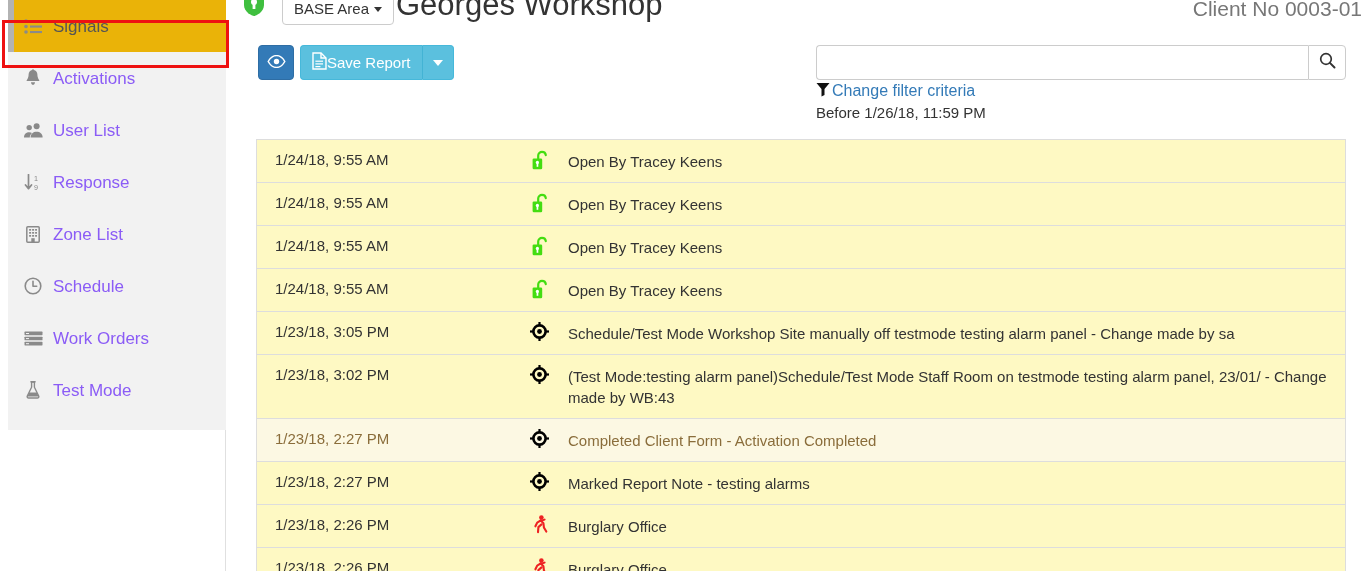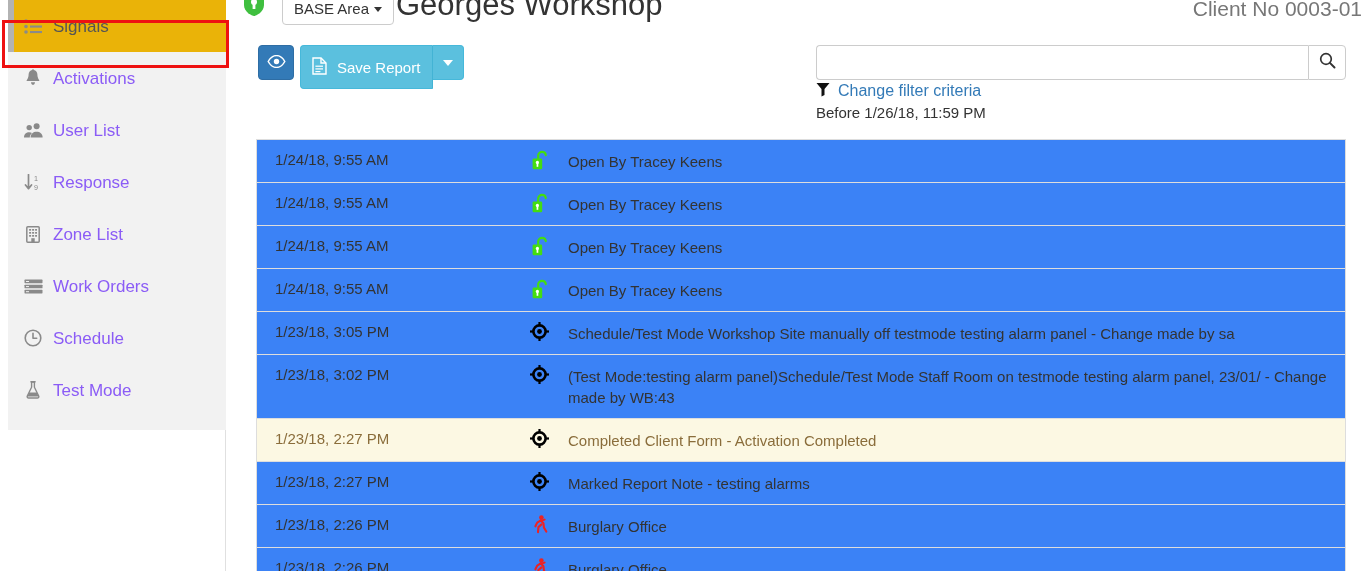--- a/index.html
+++ b/index.html
@@ -104,27 +104,27 @@
     border: 1px solid #2e6da4; border-radius: 4px;
     display: flex; align-items: center; justify-content: center;
     cursor: pointer;
   }
   #save-report-group {
     position: absolute; left: 300px; top: 45px;
     height: 35px;
     display: flex;
   }
   #save-report-btn {
-    height: 44px;
+    height: 35px;
     padding: 0 12px 0 11px;
     background: #5bc0de;
     border: 1px solid #46b8da;
     border-right: 1px solid #43b3d4;
     border-radius: 4px 0 0 4px;
-    display: flex; align-items: center; gap: 10px;
+    display: flex; align-items: center; gap: 0;
     color: #ffffff; font-size: 15px;
     cursor: pointer;
     white-space: nowrap;
   }
   #save-report-caret {
     width: 31px; height: 35px;
     background: #5bc0de;
     border: 1px solid #46b8da;
     border-left: none;
     border-radius: 0 4px 4px 0;
@@ -158,21 +158,21 @@
   #search-btn {
     width: 38px; height: 35px;
     border: 1px solid #cccccc;
     border-radius: 0 4px 4px 0;
     background: #ffffff;
     display: flex; align-items: center; justify-content: center;
     cursor: pointer;
   }
   #filter-row {
     position: absolute; left: 816px; top: 80px;
-    display: flex; align-items: center; gap: 8px;
+    display: flex; align-items: center; gap: 2px;
     height: 22px;
   }
   #filter-link {
     color: #337ab7; font-size: 16px;
     text-decoration: none; cursor: pointer;
   }
   #filter-date {
     position: absolute; left: 816px; top: 104px;
     font-size: 15px; color: #333333;
     white-space: nowrap;
@@ -184,21 +184,21 @@
     width: 1090px;
     border: 1px solid #dddddd;
     border-bottom: none;
     background: #ffffff;
   }
   .srow {
     display: flex;
     align-items: flex-start;
     border-bottom: 1px solid #dddddd;
     min-height: 41px;
-    background: #3b82f6;
+    background: #fef9c3;
     cursor: pointer;
   }
   .srow.highlight { background: #fcf8e3; }
   .srow.highlight .scell-time,
   .srow.highlight .scell-desc { color: #8a6d3b; }
   .scell-time {
     flex: 0 0 266px;
     padding: 11px 0 10px 18px;
     font-size: 15px; color: #333333;
     white-space: nowrap;
@@ -280,39 +280,39 @@
       <rect x="3.1" y="9" width="2" height="1.7" fill="#8a8a8a"></rect>
               <rect x="6.1" y="9" width="2" height="1.7" fill="#8a8a8a"></rect>
               <rect x="9.1" y="9" width="1.9" height="1.7" fill="#8a8a8a"></rect>
       <rect x="5.3" y="12.2" width="3.4" height="4" fill="#8a8a8a"></rect>
             </svg>
           </span>
           <span class="nav-label">Zone List</span>
         </div>
         <div class="nav-item">
           <span class="nav-ico">
+            <svg xmlns="http://www.w3.org/2000/svg" width="18" height="18" viewBox="0 0 18 18">
+      <circle cx="9" cy="9" r="7.8" fill="none" stroke="#8a8a8a" stroke-width="1.6"></circle>
+      <path d="M9 4.3 v5 h3.7" fill="none" stroke="#8a8a8a" stroke-width="1.6" stroke-linecap="round" stroke-linejoin="round"></path>
+            </svg>
+          </span>
+          <span class="nav-label">Schedule</span>
+        </div>
+        <div class="nav-item">
+          <span class="nav-ico">
             <svg xmlns="http://www.w3.org/2000/svg" width="19" height="15" viewBox="0 0 19 15">
       <rect x="0.5" y="0.6" width="18" height="3.6" rx="0.6" fill="#8a8a8a"></rect>
       <rect x="0.5" y="5.7" width="18" height="3.6" rx="0.6" fill="#8a8a8a"></rect>
       <rect x="0.5" y="10.8" width="18" height="3.6" rx="0.6" fill="#8a8a8a"></rect>
       <rect x="2" y="2" width="3" height="1" fill="#f2f2f2"></rect>
               <rect x="2" y="7.1" width="3" height="1" fill="#f2f2f2"></rect>
               <rect x="2" y="12.2" width="3" height="1" fill="#f2f2f2"></rect>
             </svg>
           </span>
           <span class="nav-label">Work Orders</span>
-        </div>
-        <div class="nav-item">
-          <span class="nav-ico">
-            <svg xmlns="http://www.w3.org/2000/svg" width="18" height="18" viewBox="0 0 18 18">
-      <circle cx="9" cy="9" r="7.8" fill="none" stroke="#8a8a8a" stroke-width="1.6"></circle>
-      <path d="M9 4.3 v5 h3.7" fill="none" stroke="#8a8a8a" stroke-width="1.6" stroke-linecap="round" stroke-linejoin="round"></path>
-            </svg>
-          </span>
-          <span class="nav-label">Schedule</span>
         </div>
         <div class="nav-item">
           <span class="nav-ico">
             <svg xmlns="http://www.w3.org/2000/svg" width="14" height="18" viewBox="0 0 14 18">
       <path d="M5.6 1 v5.2 L1.3 15 c-0.5 1 0.2 2 1.3 2 h8.8 c1.1 0 1.8 -1 1.3 -2 L8.4 6.2 V1 z" fill="none" stroke="#8a8a8a" stroke-width="1.4"></path>
       <path d="M3.2 11.6 h7.6 l2 3.9 H1.2 z" fill="#8a8a8a"></path>
       <rect x="4.3" y="0" width="5.4" height="1.5" rx="0.6" fill="#8a8a8a"></rect>
             </svg>
           </span>
           <span class="nav-label">Test Mode</span>

